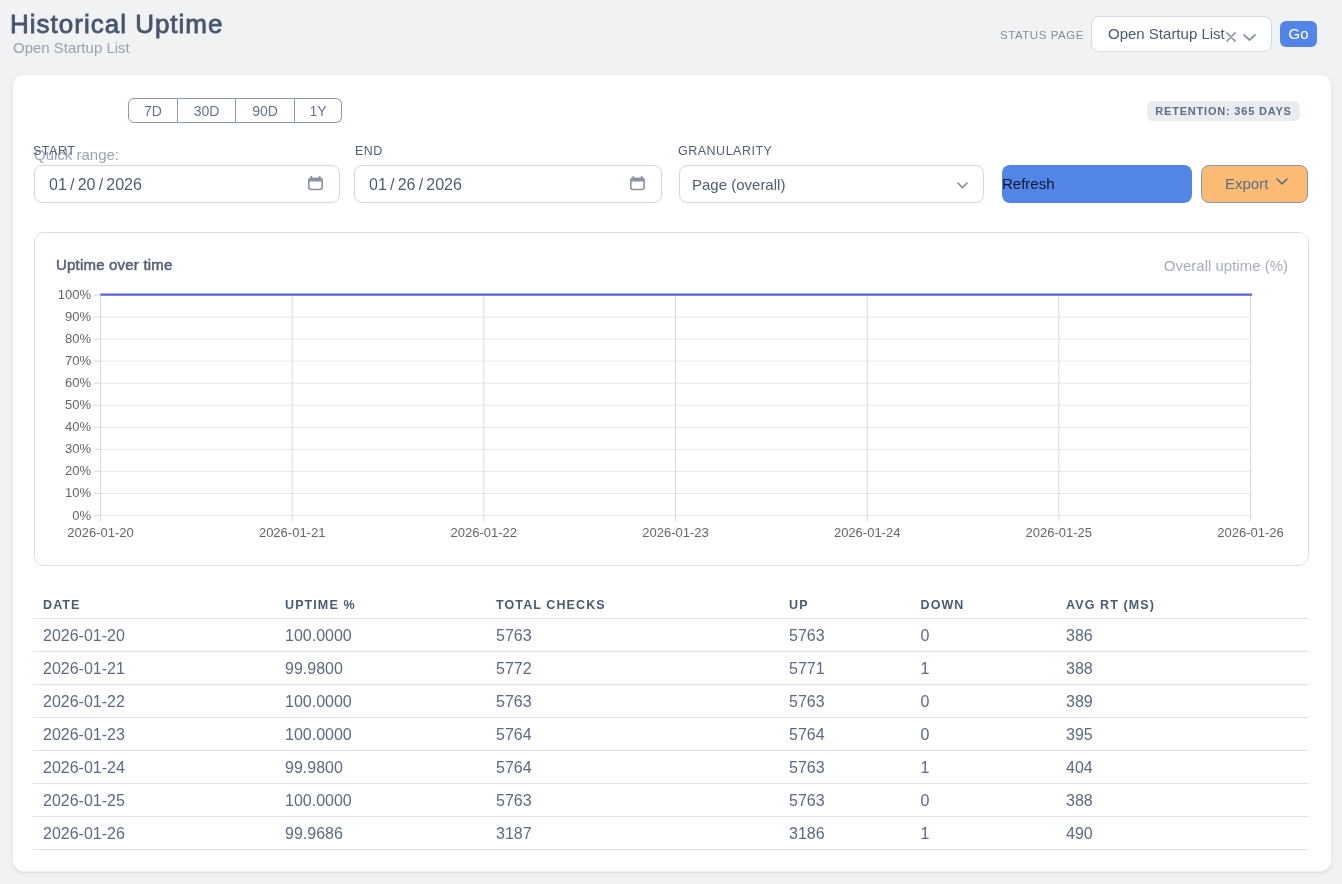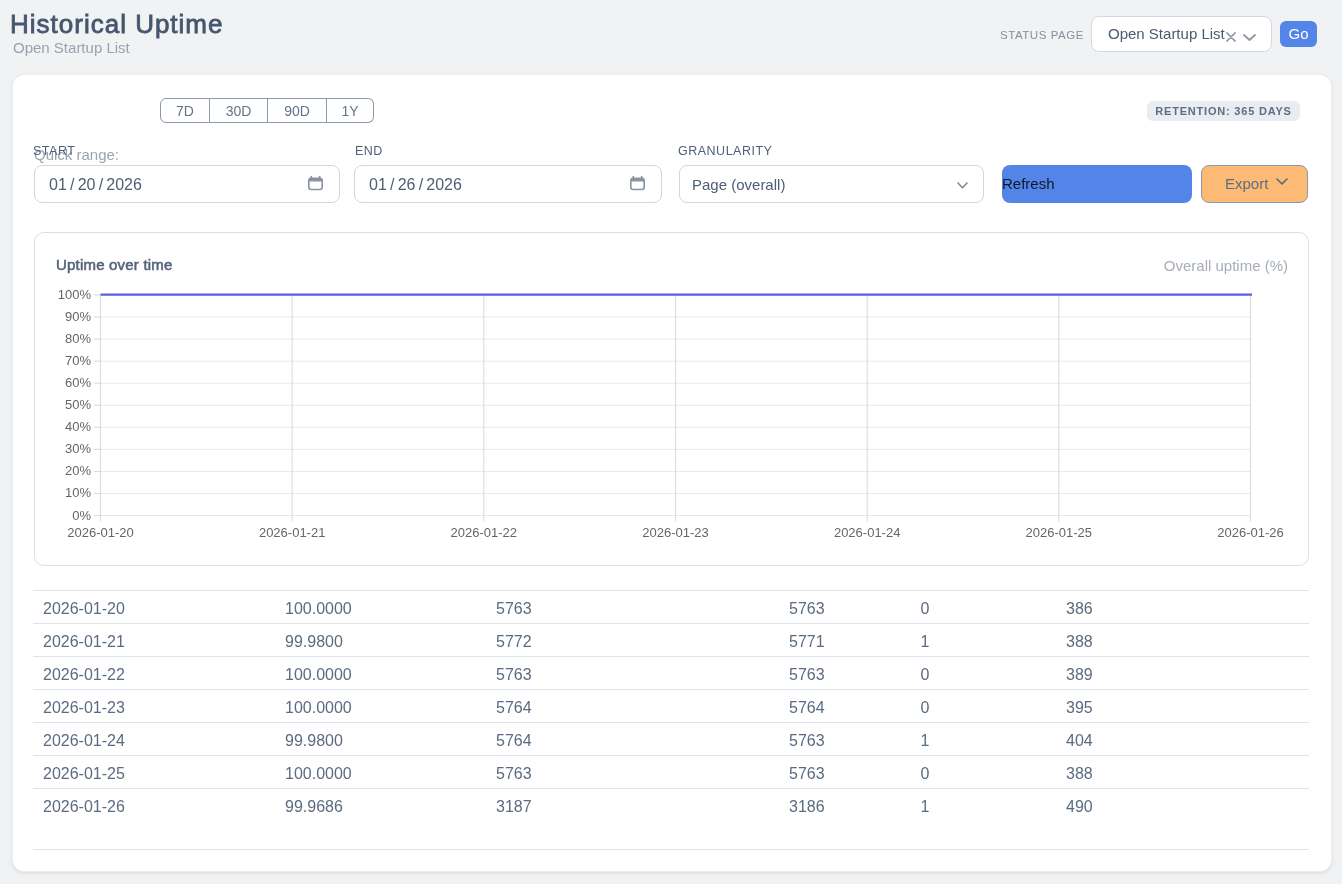--- a/index.html
+++ b/index.html
@@ -15,21 +15,21 @@
   .sp-select .txt { position:absolute; left:16px; top:8px; font-size:15px; color:#4a5a70; }
   
   .go { left:1280px; top:21px; width:37px; height:26px; background:#5384e8; border-radius:6px; color:#fff; font-size:15px; text-align:center; line-height:26px; }
 
   
   .card { left:12px; top:74px; width:1320px; height:798px; background:#fff; border:1px solid #eceef1; border-radius:12px; box-shadow:0 1px 2px rgba(16,24,40,.05), 0 2px 6px rgba(16,24,40,.05); }
 
   .qr-label { left:34px; top:102px; font-size:15px; color:#9aa5b3;margin-top:44px; }
   .qr-group { left:128px; top:98px; display:flex; }
   .qr-btn { border:1px solid #8b99ad; border-left-width:0; background:#fff; height:25px; font-size:14px; color:#64748b; display:flex; align-items:center; justify-content:center; font-family:inherit; }
-  .qr-btn:first-child { border-left-width:1px; border-radius:6px 0 0 6px;margin-left:32px; }
+  .qr-btn:first-child { border-left-width:1px; border-radius:6px 0 0 6px; }
   .qr-btn:last-child { border-radius:0 6px 6px 0; }
   .badge { left:1147px; top:101px; width:153px; height:20px; background:#e9ecf0; border-radius:6px; font-size:11px; font-weight:600; letter-spacing:0.8px; color:#5d6e86; text-align:center; line-height:20px; }
 
   .flabel { font-size:12.5px; letter-spacing:0.5px; color:#4f6078; font-weight:500; top:143.5px; }
   .finput { top:165px; height:38px; background:#fff; border:1px solid #d2d8df; border-radius:8px; }
   .finput .val { position:absolute; left:14px; top:9.5px; font-size:16px; color:#4d5e75;text-align:center; }
   .finput .val2 { position:absolute; left:12px; top:10px; font-size:15px; color:#4d5e75; }
   .refresh { left:1002px; top:165px; width:190px; height:38px; background:#5384e8; border-radius:8px; color:#0f172a; font-size:15px; line-height:38px; }
   .export { left:1201px; top:165px; width:107px; height:38px; background:#fdba74; border:1px solid #8b99ad; border-radius:8px; }
   .export .txt { position:absolute; left:23px; top:9px; font-size:15px; color:#5b6c85; }
@@ -177,20 +177,28 @@
   <table class="tbl">
     <colgroup>
       <col style="width:242px">
       <col style="width:211px">
       <col style="width:293px">
       <col style="width:131.5px">
       <col style="width:145.5px">
       <col style="width:253px">
     </colgroup>
     <tbody>
+      <tr>
+        <th>DATE</th>
+        <th>UPTIME %</th>
+        <th>TOTAL CHECKS</th>
+        <th>UP</th>
+        <th>DOWN</th>
+        <th>AVG RT (MS)</th>
+      </tr>
     <tr>
         <td>2026-01-20</td>
         <td>100.0000</td>
         <td>5763</td>
         <td>5763</td>
         <td>0</td>
         <td>386</td>
       </tr>
     <tr>
         <td>2026-01-21</td>

